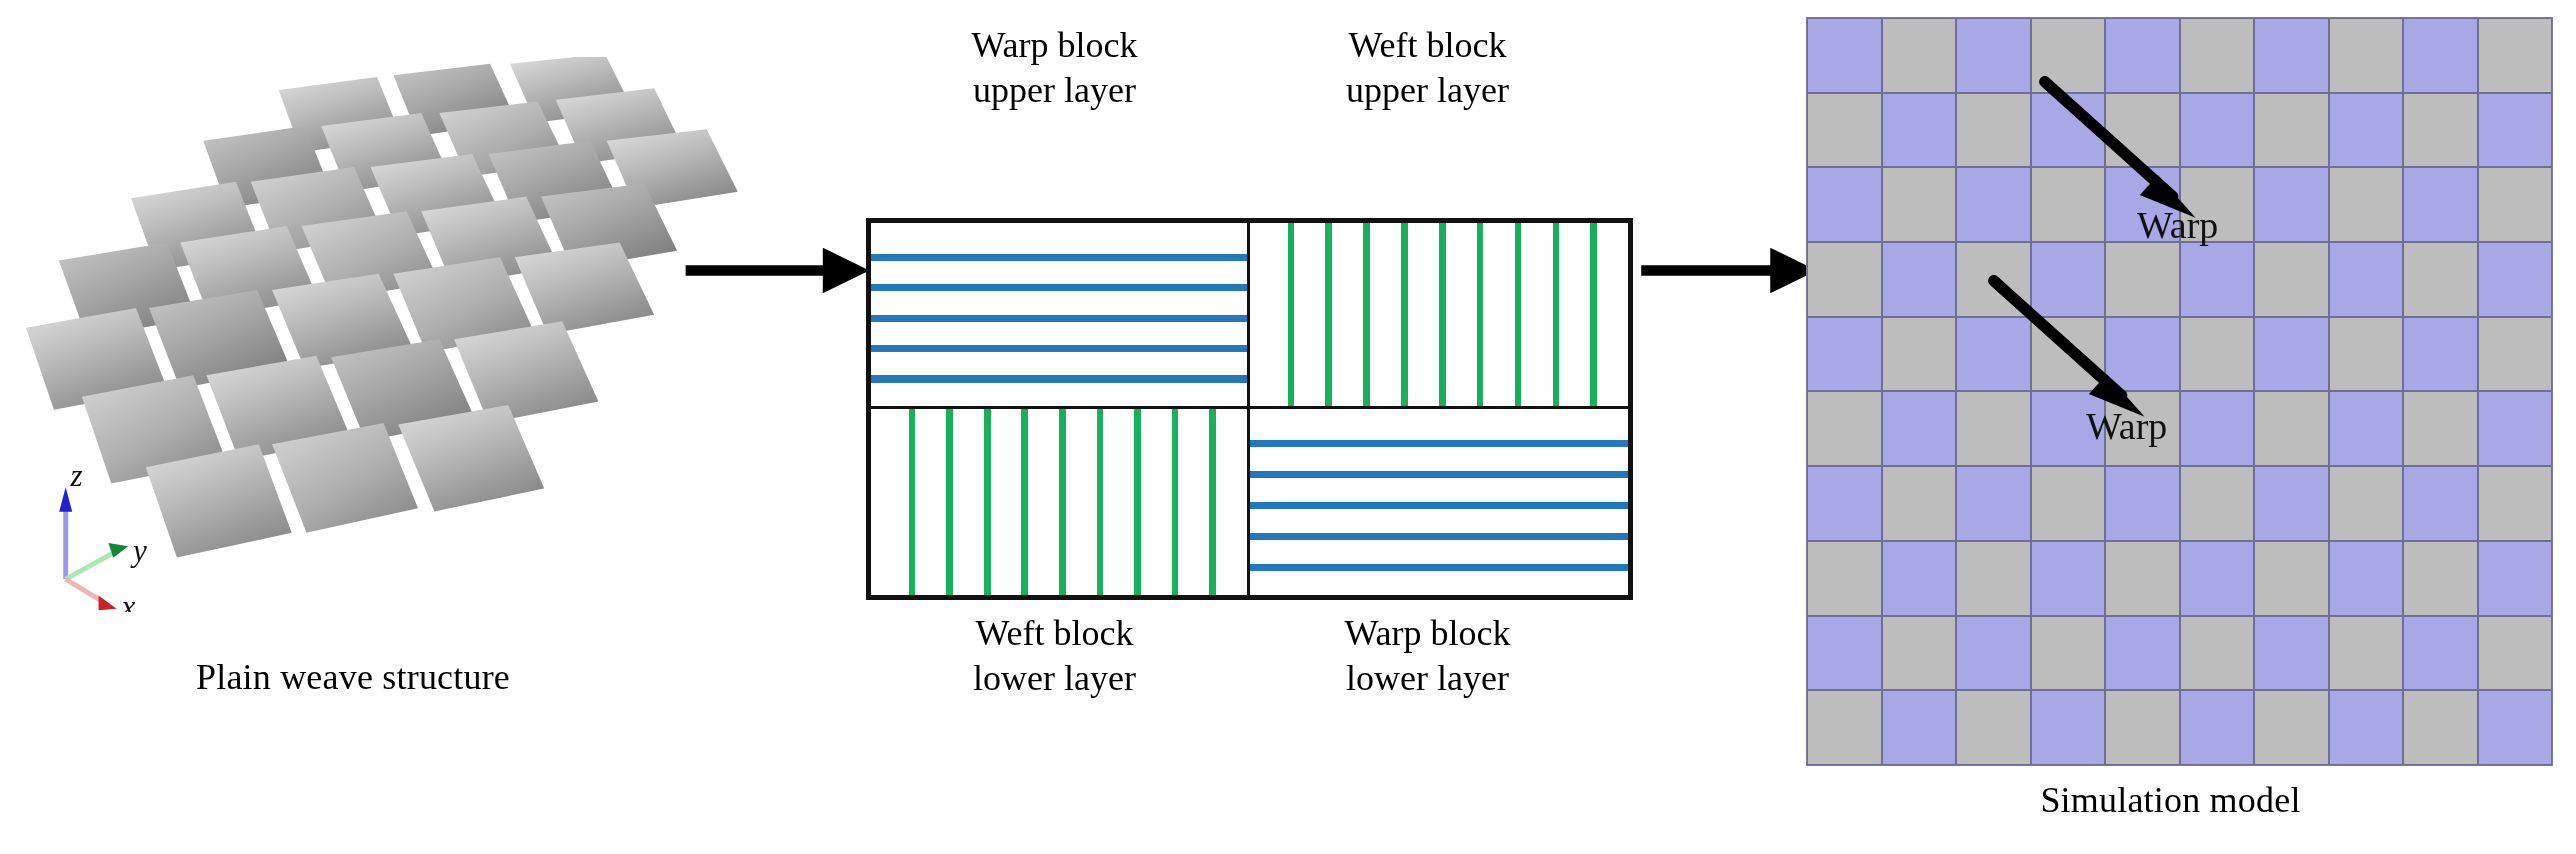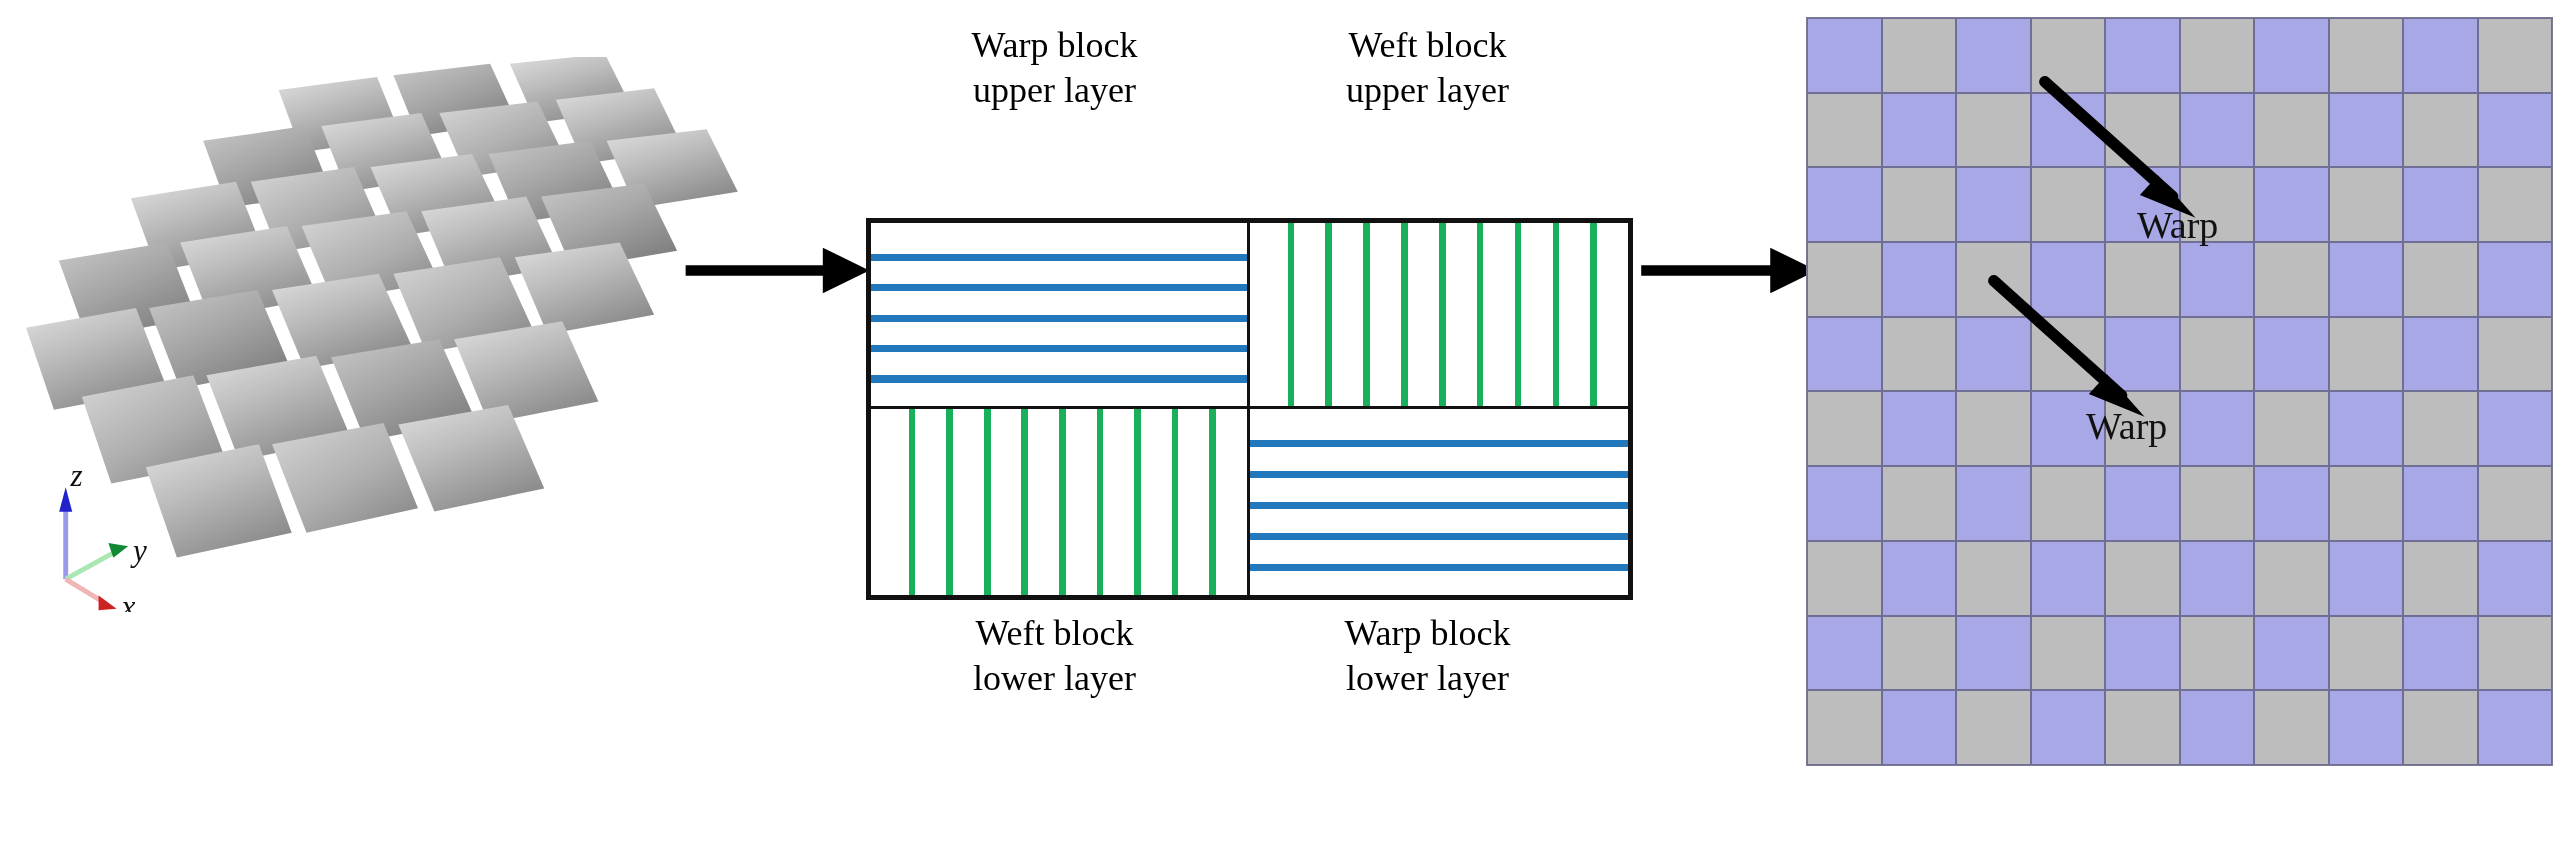--- a/index.html
+++ b/index.html
@@ -217,20 +217,21 @@
         <line x1="52" y1="150" x2="110" y2="118" stroke="#a9e8b2" stroke-width="6"></line>
         <polygon points="128,110 104,106 110,124" fill="#118833"></polygon>
         <text x="134" y="128" font-size="38" font-style="italic" font-family="Liberation Serif, serif" fill="#111">y</text>
 
         <line x1="52" y1="150" x2="98" y2="178" stroke="#f0b6b6" stroke-width="6"></line>
         <polygon points="114,186 92,170 92,188" fill="#cc2222"></polygon>
         <text x="120" y="196" font-size="38" font-style="italic" font-family="Liberation Serif, serif" fill="#111">x</text>
       </svg>
     </div>
 
+    <div class="caption" id="weave-caption">Plain weave structure</div>
   </div>
 
   <div class="connector" id="connector-1">
     <svg viewBox="0 0 225 60" xmlns="http://www.w3.org/2000/svg">
       <line x1="0" y1="30" x2="175" y2="30" stroke="#000" stroke-width="13"></line>
       <polygon points="225,30 168,2 168,58" fill="#000"></polygon>
     </svg>
   </div>
 
   <div class="abs" id="block-panel">
@@ -416,16 +417,17 @@
     <div class="anno-text" id="anno-warp-text">Warp</div>
 
     <div class="sim-anno" id="anno-weft">
       <svg viewBox="0 0 260 260" xmlns="http://www.w3.org/2000/svg">
         <line x1="12" y1="12" x2="168" y2="152" stroke="#000" stroke-width="14" stroke-linecap="round"></line>
         <polygon points="196,178 128,150 150,126" fill="#000"></polygon>
       </svg>
     </div>
     <div class="anno-text" id="anno-weft-text">Warp</div>
 
+    <div class="caption" id="sim-caption">Simulation model</div>
   </div>
 
 </div>
 
 
 </body></html>

